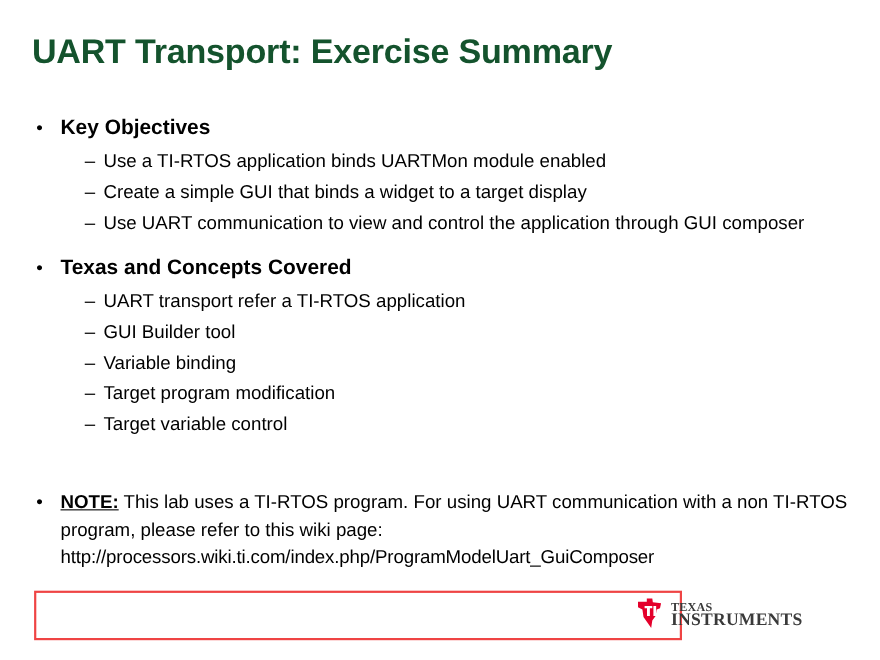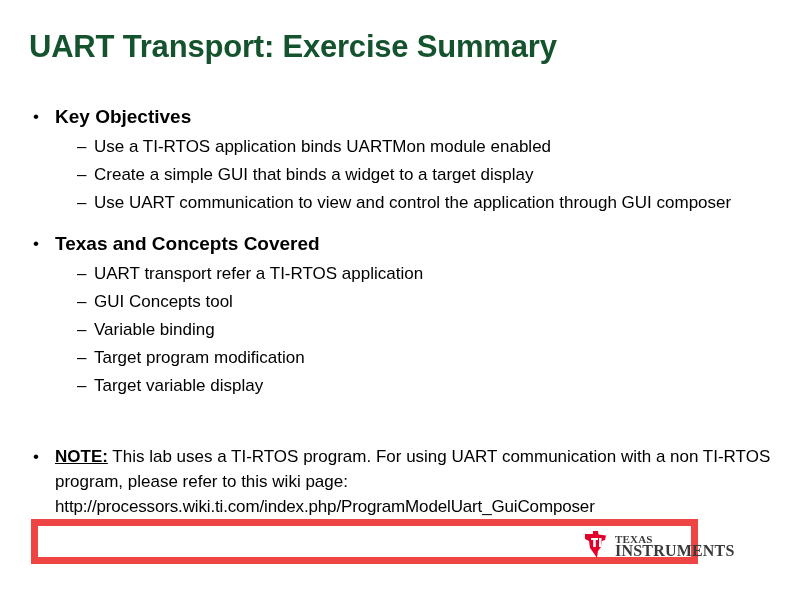--- a/index.html
+++ b/index.html
@@ -102,24 +102,24 @@
     font-weight: normal;
     display: block;
     white-space: nowrap;
     letter-spacing: -0.15px;
   }
 
   
   .footer-box {
     position: absolute;
     left: 31px;
-    top: 519px;
-    width: 667px;
+    top: 537px;
+    width: 589px;
     height: 45px;
-    border: 7px solid #ef4444;
+    border: 2px solid #ef4444;
     box-sizing: border-box;
     background: #ffffff;
   }
 
   .ti-logo {
     position: absolute;
     left: 545px;
     top: 4px;
     display: flex;
     align-items: center;
@@ -180,33 +180,33 @@
       <span class="bullet-dot">•</span>
       <span>Texas and Concepts Covered</span>
     </div>
 
     <div class="lvl2">
       <span class="bullet-dash">–</span>
       <span>UART transport refer a TI-RTOS application</span>
     </div>
     <div class="lvl2">
       <span class="bullet-dash">–</span>
-      <span>GUI Concepts tool</span>
+      <span>GUI Builder tool</span>
     </div>
     <div class="lvl2">
       <span class="bullet-dash">–</span>
       <span>Variable binding</span>
     </div>
     <div class="lvl2">
       <span class="bullet-dash">–</span>
       <span>Target program modification</span>
     </div>
     <div class="lvl2">
       <span class="bullet-dash">–</span>
-      <span>Target variable display</span>
+      <span>Target variable control</span>
     </div>
 
   </div>
 
   <div class="note-block">
     <span class="bullet-dot">•</span>
     <span class="note-lead">NOTE:</span><span class="note-body"> This lab uses a TI-RTOS program. For using UART communication with a non TI-RTOS program, please refer to this wiki page:</span>
     <span class="note-url">http://processors.wiki.ti.com/index.php/ProgramModelUart_GuiComposer</span>
   </div>
 

